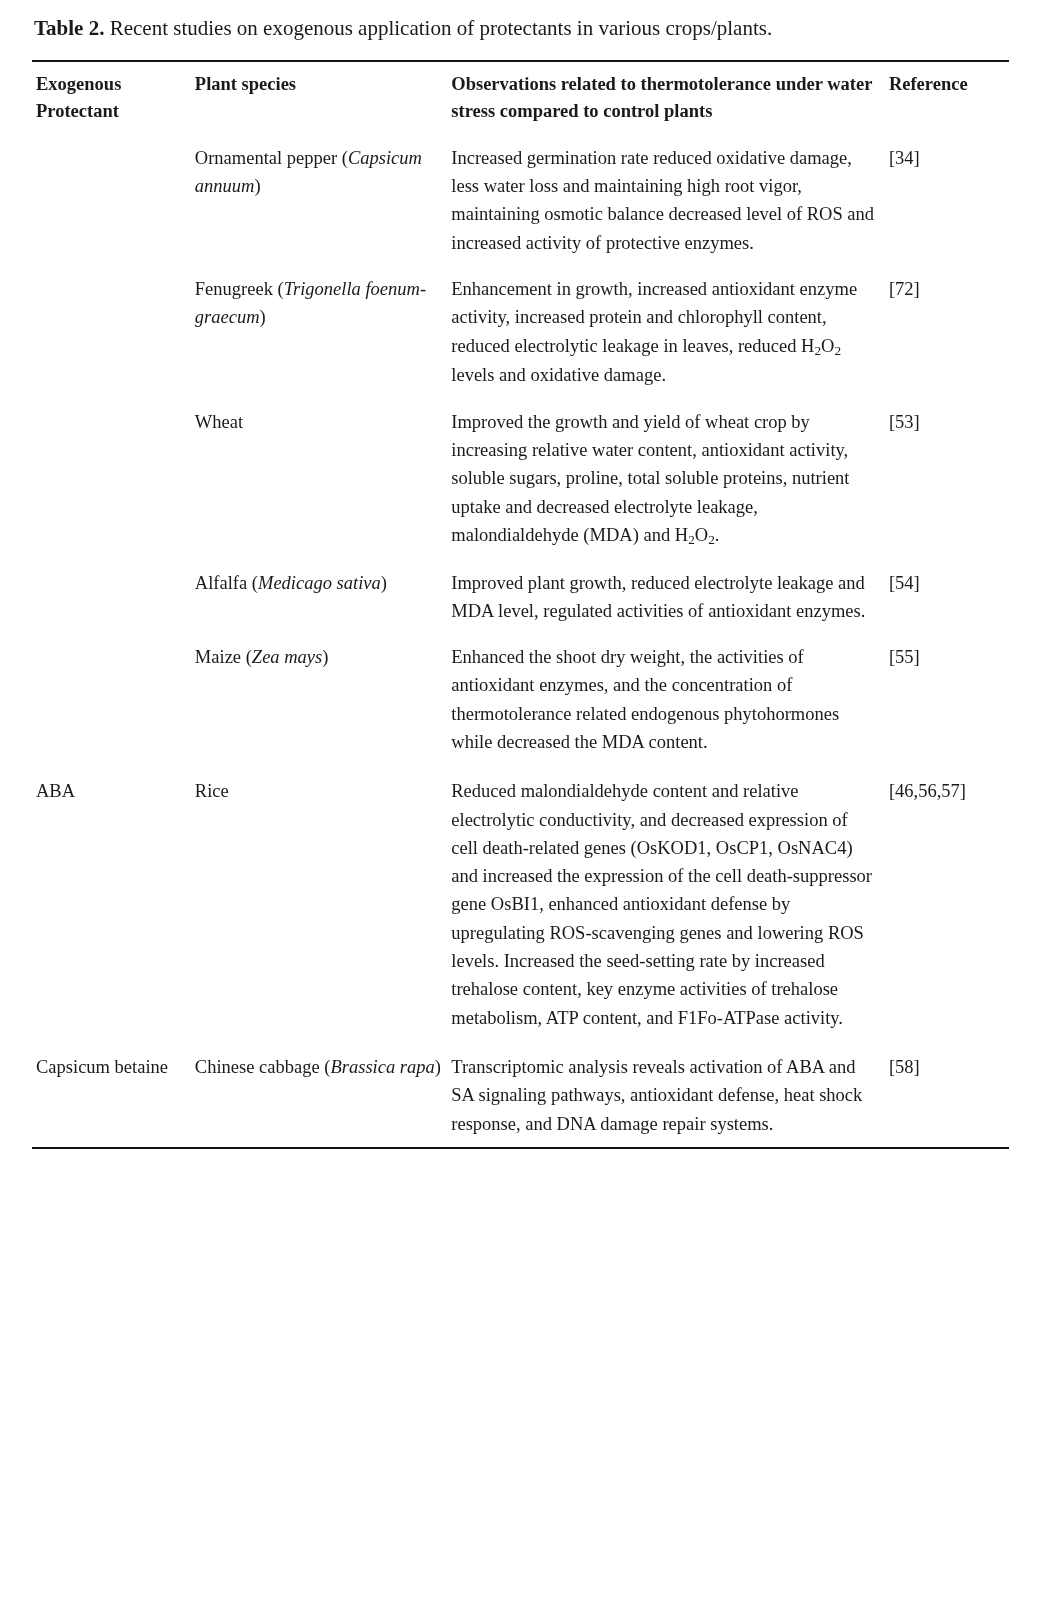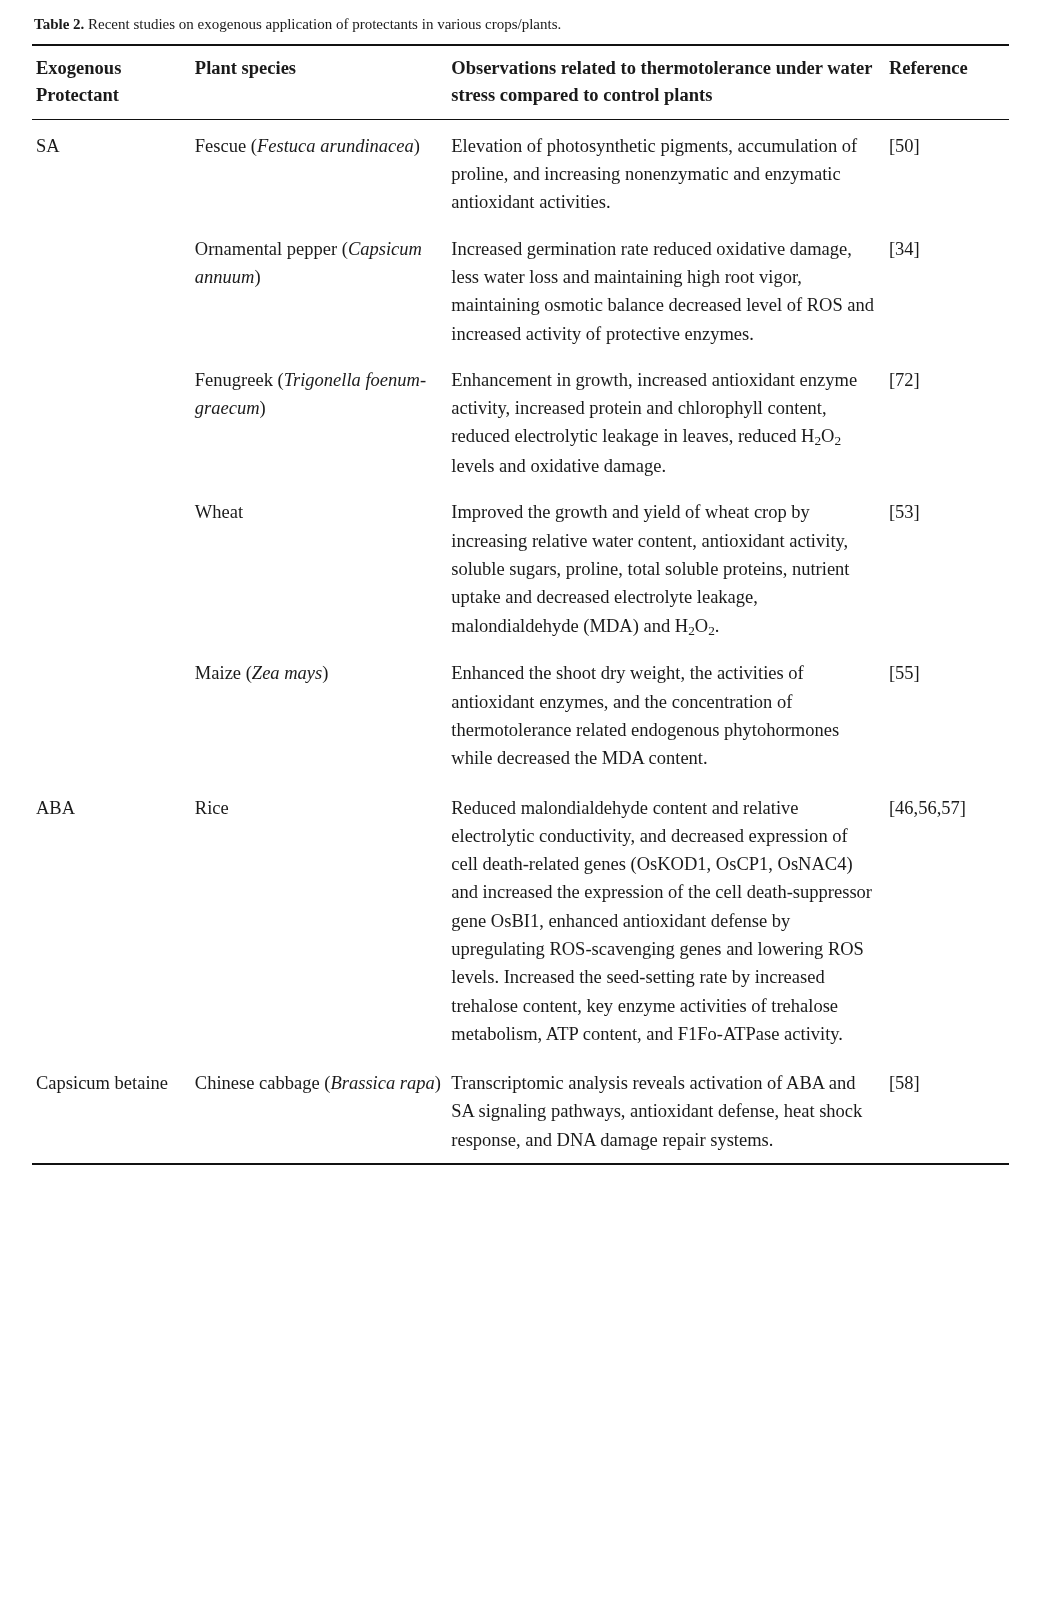--- a/index.html
+++ b/index.html
@@ -12,23 +12,23 @@
     min-height: 1599px;
     font-family: "Liberation Serif", serif;
     color: #1a1a1a;
   }
   .page {
     width: 1045px;
     box-sizing: border-box;
     padding: 14px 36px 10px 32px;
   }
   .caption {
-    font-size: 15px;
+    font-size: 21px;
     line-height: 1.35;
-    margin-bottom: 10px;
+    margin-bottom: 18px;
     padding-left: 2px;
   }
   .caption .cap-label {
     font-weight: bold;
   }
   table.tbl {
     width: 100%;
     border-collapse: collapse;
     table-layout: fixed;
   }
@@ -86,43 +86,43 @@
     </colgroup>
     <thead>
       <tr class="rule-top">
         <th class="col-prot">Exogenous Protectant</th>
         <th class="col-species">Plant species</th>
         <th class="col-obs">Observations related to thermotolerance under water stress compared to control plants</th>
         <th class="col-ref">Reference</th>
       </tr>
     </thead>
     <tbody id="tbody">
-        <tr class="group-first rule-mid">
-          <td class="col-prot">SA</td>
-          <td class="col-species">Fescue (<i>Festuca arundinacea</i>)</td>
-          <td class="col-obs">Elevation of photosynthetic pigments, accumulation of proline, and increasing nonenzymatic and enzymatic antioxidant activities.</td>
-          <td class="col-ref">[50]</td>
-        </tr>
         <tr>
           <td class="col-prot"></td>
           <td class="col-species">Ornamental pepper (<i>Capsicum annuum</i>)</td>
           <td class="col-obs">Increased germination rate reduced oxidative damage, less water loss and maintaining high root vigor, maintaining osmotic balance decreased level of ROS and increased activity of protective enzymes.</td>
           <td class="col-ref">[34]</td>
         </tr>
         <tr>
           <td class="col-prot"></td>
           <td class="col-species">Fenugreek (<i>Trigonella foenum-graecum</i>)</td>
           <td class="col-obs">Enhancement in growth, increased antioxidant enzyme activity, increased protein and chlorophyll content, reduced electrolytic leakage in leaves, reduced H<sub>2</sub>O<sub>2</sub> levels and oxidative damage.</td>
           <td class="col-ref">[72]</td>
         </tr>
         <tr>
           <td class="col-prot"></td>
           <td class="col-species">Wheat</td>
           <td class="col-obs">Improved the growth and yield of wheat crop by increasing relative water content, antioxidant activity, soluble sugars, proline, total soluble proteins, nutrient uptake and decreased electrolyte leakage, malondialdehyde (MDA) and H<sub>2</sub>O<sub>2</sub>.</td>
           <td class="col-ref">[53]</td>
+        </tr>
+        <tr>
+          <td class="col-prot"></td>
+          <td class="col-species">Alfalfa (<i>Medicago sativa</i>)</td>
+          <td class="col-obs">Improved plant growth, reduced electrolyte leakage and MDA level, regulated activities of antioxidant enzymes.</td>
+          <td class="col-ref">[54]</td>
         </tr>
         <tr>
           <td class="col-prot"></td>
           <td class="col-species">Maize (<i>Zea mays</i>)</td>
           <td class="col-obs">Enhanced the shoot dry weight, the activities of antioxidant enzymes, and the concentration of thermotolerance related endogenous phytohormones while decreased the MDA content.</td>
           <td class="col-ref">[55]</td>
         </tr>
         <tr class="group-first">
           <td class="col-prot">ABA</td>
           <td class="col-species">Rice</td>

